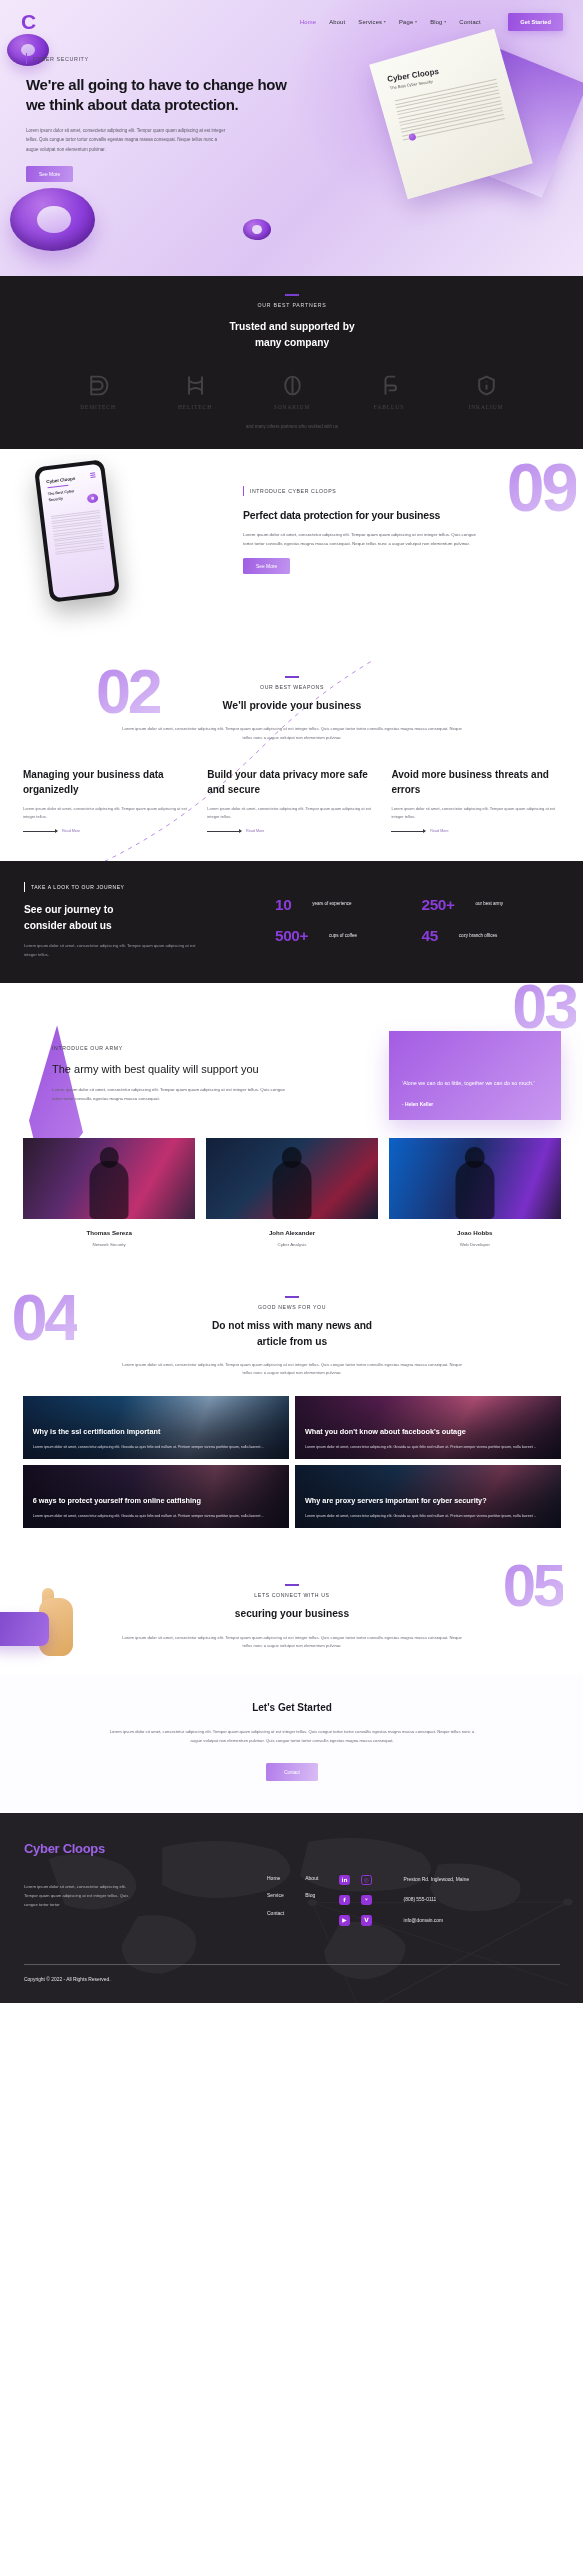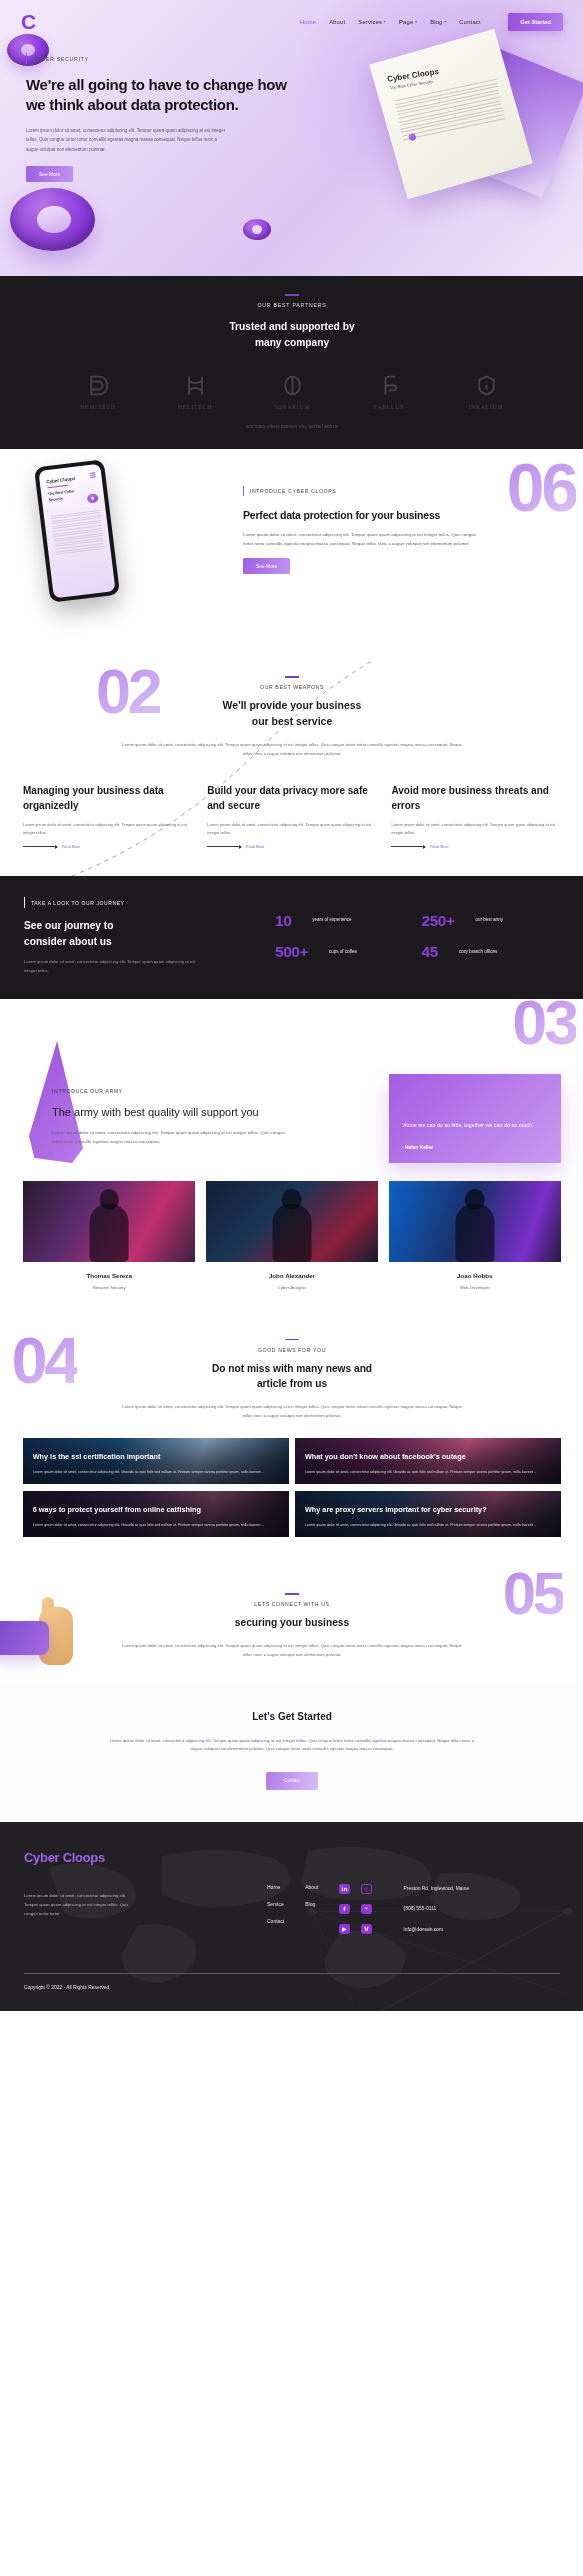--- a/index.html
+++ b/index.html
@@ -213,21 +213,21 @@
   .stats-eyebrow .eyebrow-bar { background: #fff; }
   .stats-eyebrow .eyebrow-text { color: #f1f1f1; font-size: 5px; }
   .stats-h2 { font-size: 10.2px; line-height: 1.6; font-weight: 700; color: #fff; }
   .stats-para { font-size: 4.2px; line-height: 2.0; color: #9c9ca4; margin-top: 8px; width: 178px; }
   .stats-grid { flex: 1; display: grid; grid-template-columns: 1fr 1fr; gap: 16px 8px; padding-left: 16px; align-content: center; }
   .stat { display: flex; align-items: center; gap: 21px; }
   .stat-num { font-size: 15.4px; font-weight: 800; color: #8b3ddb; line-height: 1; letter-spacing: -0.4px; }
   .stat-lbl { font-size: 4.5px; line-height: 1.5; color: #eaeaef; }
 
   
-  .sec03 { position: relative; background: #fff; padding: 39px 0 21px; overflow: hidden; }
+  .sec03 { position: relative; background: #fff; padding: 12px 0 21px; overflow: hidden; }
   .n03 { right: 8px; top: -4.9px; font-size: 63px; }
   .cone {
     position: absolute; left: 29px; top: 42px; width: 54px; height: 122px;
     background: linear-gradient(120deg,#9b52dd,#b87ae9);
     clip-path: polygon(52% 0%, 100% 88%, 80% 100%, 10% 96%, 0% 78%);
     box-shadow: 0 11.4px 21px rgba(120,60,190,.25);
   }
   .sec03-inner { display: flex; padding: 0 23px; position: relative; z-index: 3; }
   .sec03-left { width: 268px; padding-top: 50px; padding-left: 29px; }
   .sec03-h2 { font-size: 11px; line-height: 1.55; font-weight: 400; color: #18181c; margin: 9.7px 0 8px; }
@@ -257,21 +257,21 @@
   .member-name { font-size: 6.2px; font-weight: 600; color: #1d1d22; margin-top: 9.7px; }
   .member-role { font-size: 4.4px; color: #6d6d78; margin-top: 6.5px; }
 
   
   .sec04 { position: relative; background: #fff; padding: 27.6px 0 24px; overflow: hidden; }
   .n04 { left: 11.4px; top: 21px; font-size: 65px; }
   .sec04-head { text-align: center; position: relative; z-index: 3; }
   .sec04-h2 { font-size: 10.2px; line-height: 1.52; font-weight: 700; color: #18181c; margin-top: 8px; }
   .sec04-para { font-size: 4.2px; line-height: 2.05; color: #6b6b76; width: 349px; margin: 11.4px auto 0; }
   .articles { display: grid; grid-template-columns: 1fr 1fr; gap: 6.5px; padding: 18px 23px 0; position:relative; z-index:3; }
-  .article { position: relative; height: 46px; overflow: hidden; padding-left: 20px; }
+  .article { position: relative; height: 63px; overflow: hidden; padding-left: 20px; }
   .a1 { background: linear-gradient(110deg,#0d2a4d 0%, #174a74 35%, #8aa8c4 65%, #0f2840 100%); }
   .a2 { background: linear-gradient(120deg,#2b1330 0%, #5e2054 30%, #c2557e 60%, #1a0f25 100%); }
   .a3 { background: linear-gradient(100deg,#140d1e 0%, #2b1c3a 40%, #6c3c52 70%, #120c1a 100%); }
   .a4 { background: linear-gradient(120deg,#0c1a2e 0%, #17324f 35%, #7a3a55 70%, #0d1524 100%); }
   .article::after {
     content:""; position:absolute; inset:0;
     background: linear-gradient(180deg, rgba(10,10,20,.1) 0%, rgba(10,10,20,.55) 60%, rgba(10,10,20,.75) 100%);
   }
   .article-body { position: absolute; left: 9.7px; right: 9.7px; bottom: 8px; z-index: 2; }
   .article h3 { font-size: 7.3px; line-height: 1.45; font-weight: 700; color: #fff; }
@@ -452,21 +452,21 @@
               <path d="M13 3 l9 4 v9 c0 6 -5 8 -9 9 c-4 -1 -9 -3 -9 -9 V7 z M13 9 v1 M13 13 v6"></path>
             </svg>
         </div>
         <div class="partner-name">INKALIUM</div>
       </div>
     </div>
     <div class="partners-note">and many others partners who worked with us</div>
   </section>
 
   <section class="sec01">
-    <div class="bignum n01">06</div>
+    <div class="bignum n01">09</div>
 
     <div class="sec01-phone">
       <div class="hand">
         <div class="hand-palm"></div>
         <div class="hand-cuff"></div>
       </div>
       <div class="phone-frame">
         <div class="phone-screen">
           <div class="ph-burger">
               <i></i>
@@ -513,21 +513,20 @@
   <section class="sec02">
     <div class="bignum n02">02</div>
     <svg class="curve" style="top:-97px" viewBox="0 0 720 420" preserveAspectRatio="none">
       <path d="M700 20 C 560 60, 430 120, 330 220 C 240 310, 150 370, 20 410"></path>
     </svg>
     <div class="sec02-head">
       <div class="dash"></div>
       <div class="eyebrow-sm">OUR BEST WEAPONS</div>
       <h2 class="sec02-h2">
         <div>We'll provide your business</div>
-        <div>our best service</div>
       </h2>
       <p class="sec02-para">Lorem ipsum dolor sit amet, consectetur adipiscing elit. Tempor quam quam adipiscing at est integer tellus. Quis congue tortor tortor convallis egestas magna massa consequat. Neque tellus nunc a augue volutpat non elementum pulvinar.</p>
     </div>
     <div class="cards3">
       <div class="card3">
         <h3>Managing your business data organizedly</h3>
         <p>Lorem ipsum dolor sit amet, consectetur adipiscing elit. Tempor quam quam adipiscing at est integer tellus.</p>
         <div class="readmore">
           <span class="arrow-line"></span>
           <span>Read More</span>

